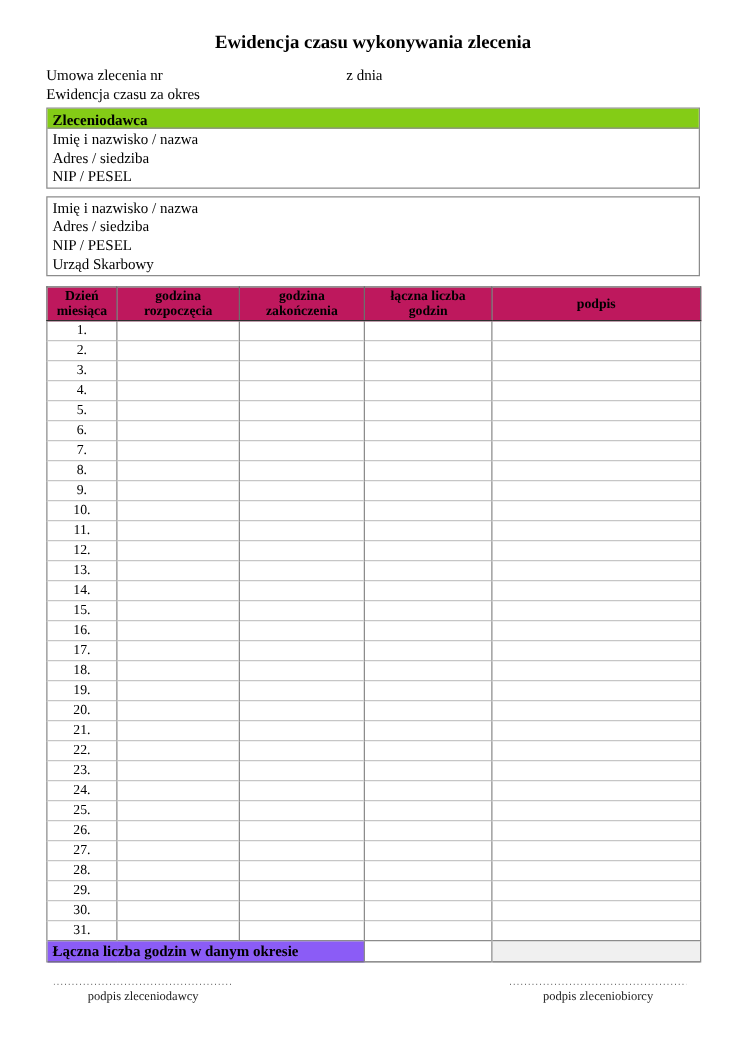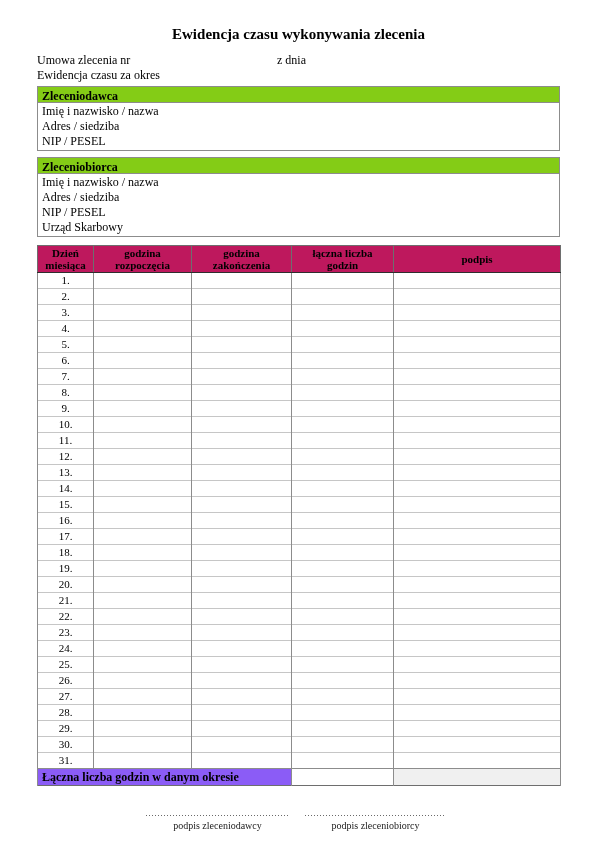--- a/index.html
+++ b/index.html
@@ -86,23 +86,23 @@
   td.footer-label{
     background:#8b5cf6;
     font-weight:bold;
     font-size:12px;
     line-height:16px;
     padding-left:4px !important;
   }
   td.footer-total{background:#fff;}
   td.footer-sign{background:#f0f0f0;}
   .signatures{
-    margin-top:29px;
+    margin-top:17px;
     display:flex;
-    justify-content:center;
+    justify-content:space-between;
     gap:16px;
   }
   .sig-block{width:143px;}
   .sig-block.left{margin-left:6px;}
   .sig-block.right{width:141px;margin-right:11px;}
   .sig-line{
     height:2px;
     background:repeating-linear-gradient(90deg,#6a6a6a 0 1px,transparent 1px 3px);
     background-size:3px 1px;
     background-repeat:repeat-x;
@@ -136,21 +136,20 @@
   <div class="party-box first">
     <div class="party-header">Zleceniodawca</div>
     <div class="party-fields">
       <div class="party-field">Imię i nazwisko / nazwa</div>
       <div class="party-field">Adres / siedziba</div>
       <div class="party-field">NIP / PESEL</div>
     </div>
   </div>
 
   <div class="party-box second">
-    <div class="party-header">Zleceniobiorca</div>
     <div class="party-fields">
       <div class="party-field">Imię i nazwisko / nazwa</div>
       <div class="party-field">Adres / siedziba</div>
       <div class="party-field">NIP / PESEL</div>
       <div class="party-field">Urząd Skarbowy</div>
     </div>
   </div>
 
   <table class="time-table">
     <colgroup>

